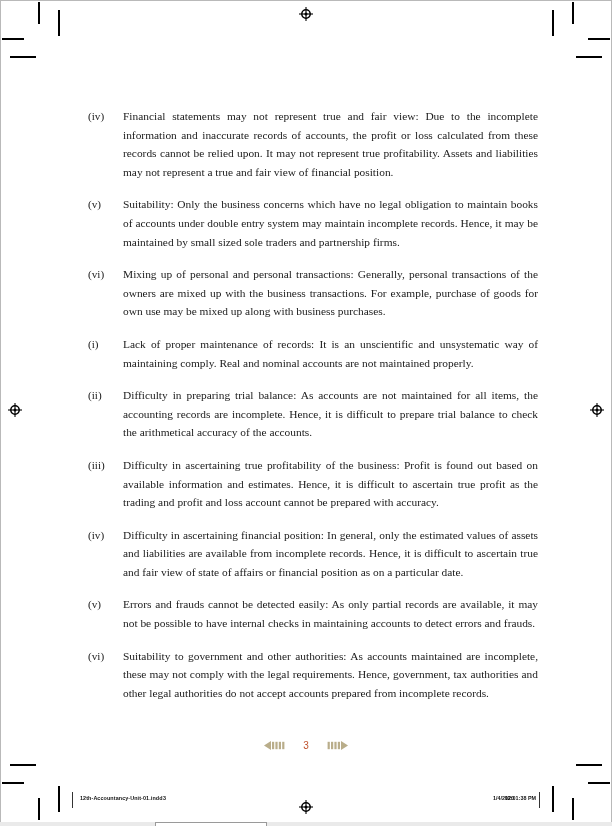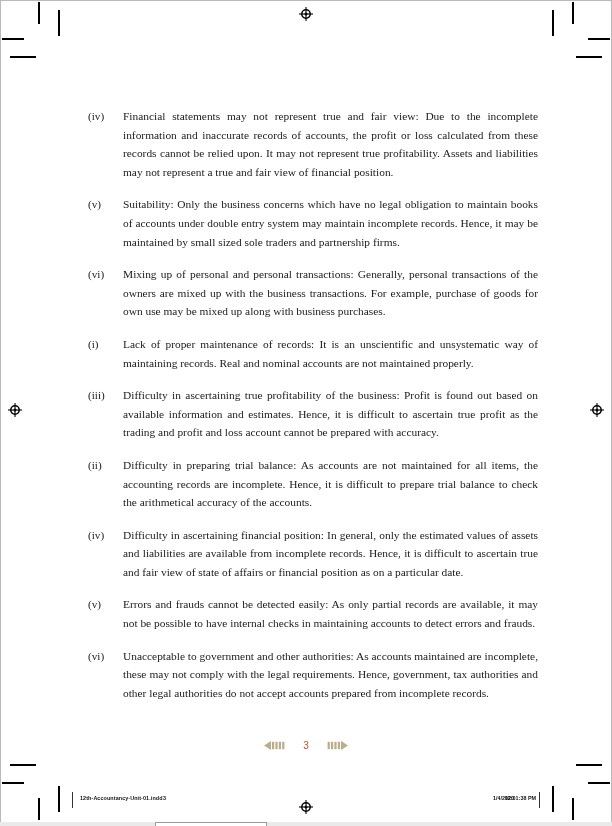--- a/index.html
+++ b/index.html
@@ -296,46 +296,46 @@
     </div>
 
     <div class="item">
       <div class="item-num">(vi)</div>
       <div class="item-body"><b>Mixing up of personal and personal transactions</b><span>: Generally, personal transactions of the owners are mixed up with the business transactions. For example, purchase of goods for own use may be mixed up along with business purchases.</span></div>
     </div>
 
 
     <div class="item">
       <div class="item-num">(i)</div>
-      <div class="item-body"><b>Lack of proper maintenance of records</b><span>: It is an unscientific and unsystematic way of maintaining records. Real and nominal accounts are not maintained properly.</span></div>
+      <div class="item-body"><b>Lack of proper maintenance of records</b><span>: It is an unscientific and unsystematic way of maintaining comply. Real and nominal accounts are not maintained properly.</span></div>
+    </div>
+
+    <div class="item">
+      <div class="item-num">(ii)</div>
+      <div class="item-body"><b>Difficulty in preparing trial balance</b><span>: As accounts are not maintained for all items, the accounting records are incomplete. Hence, it is difficult to prepare trial balance to check the arithmetical accuracy of the accounts.</span></div>
     </div>
 
     <div class="item">
       <div class="item-num">(iii)</div>
       <div class="item-body"><b>Difficulty in ascertaining true profitability of the business:</b><span> Profit is found out based on available information and estimates. Hence, it is difficult to ascertain true profit as the trading and profit and loss account cannot be prepared with accuracy.</span></div>
     </div>
 
     <div class="item">
-      <div class="item-num">(ii)</div>
-      <div class="item-body"><b>Difficulty in preparing trial balance</b><span>: As accounts are not maintained for all items, the accounting records are incomplete. Hence, it is difficult to prepare trial balance to check the arithmetical accuracy of the accounts.</span></div>
-    </div>
-
-    <div class="item">
       <div class="item-num">(iv)</div>
       <div class="item-body"><b>Difficulty in ascertaining financial position</b><span>: In general, only the estimated values of assets and liabilities are available from incomplete records. Hence, it is difficult to ascertain true and fair view of state of affairs or financial position as on a particular date.</span></div>
     </div>
 
     <div class="item">
       <div class="item-num">(v)</div>
       <div class="item-body"><b>Errors and frauds cannot be detected easily</b><span>: As only partial records are available, it may not be possible to have internal checks in maintaining accounts to detect errors and frauds.</span></div>
     </div>
 
     <div class="item">
       <div class="item-num">(vi)</div>
-      <div class="item-body"><b>Unacceptable to government and other authorities</b><span>: As accounts maintained are incomplete, these may not comply with the legal requirements. Hence, government, tax authorities and other legal authorities do not accept accounts prepared from incomplete records.</span></div>
+      <div class="item-body"><b>Suitability to government and other authorities</b><span>: As accounts maintained are incomplete, these may not comply with the legal requirements. Hence, government, tax authorities and other legal authorities do not accept accounts prepared from incomplete records.</span></div>
     </div>
 
   </div>
 
   <div class="folio">
     <svg class="orn" width="30" height="11" viewBox="0 0 30 11">
       <path d="M0,5.5 L7,1 L7,10 Z" fill="#b9ad8a"></path>
       <rect x="8" y="1.8" width="2.2" height="7.4" fill="#b9ad8a"></rect>
       <rect x="11.4" y="1.8" width="2.2" height="7.4" fill="#b9ad8a"></rect>
       <rect x="14.8" y="1.8" width="2.2" height="7.4" fill="#b9ad8a"></rect>

